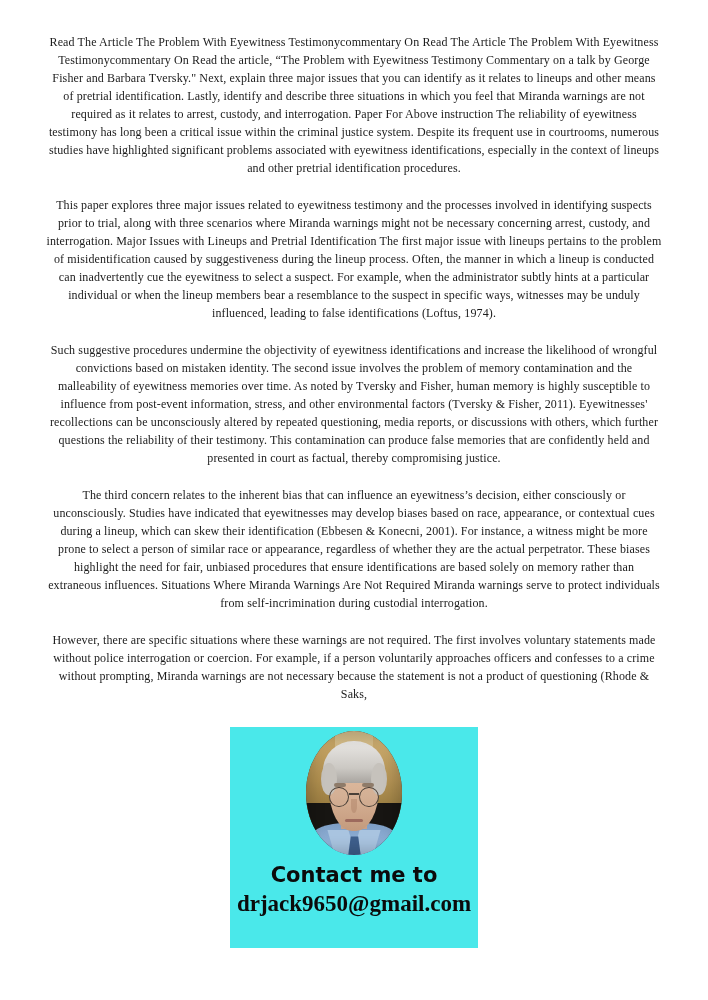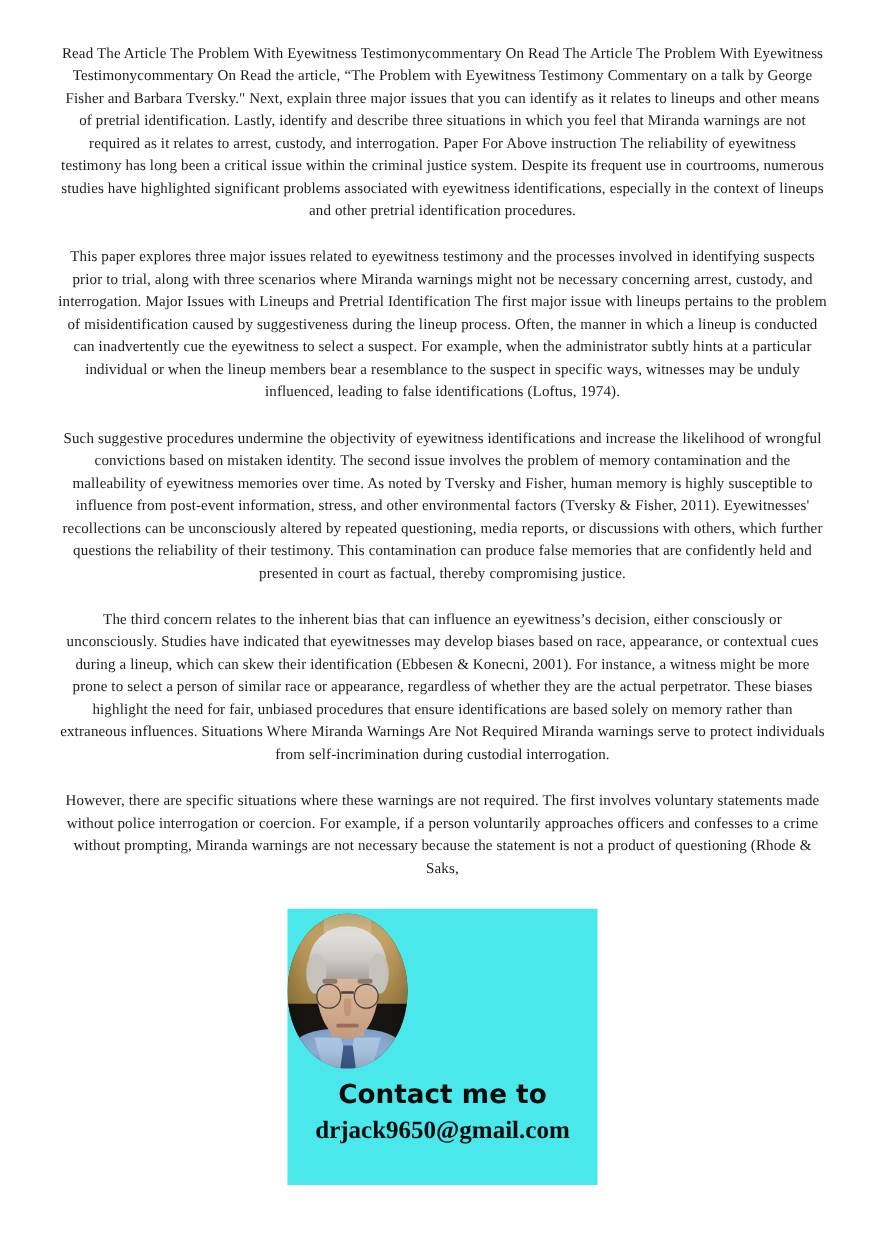--- a/index.html
+++ b/index.html
@@ -45,20 +45,21 @@
   #promo-overlay {
     position: absolute;
     left: 230px;
     top: 727px;
     width: 248px;
     height: 221px;
     background: #4ae8ea;
     overflow: hidden;
     display: flex;
     flex-direction: column;
+    align-items: center;
   }
 
   #promo-photo {
     position: relative;
     width: 96px;
     height: 124px;
     margin-top: 4px;
     border-radius: 50% / 50%;
     overflow: hidden;
     background: #2d2a26;
@@ -158,21 +159,21 @@
     font-size: 21px;
     line-height: 26px;
     color: #0b0b0b;
     text-align: center;
     width: 100%;
   }
   #promo-line1 { margin-top: 7px; }
   #promo-email {
     font-family: "Liberation Serif", "DejaVu Serif", serif;
     font-weight: 700;
-    font-size: 20px;
+    font-size: 23px;
     line-height: 24px;
     color: #0b0b0b;
     text-align: center;
     width: 100%;
     margin-top: 4px;
   }
 </style>
 </head>
 <body>
 

